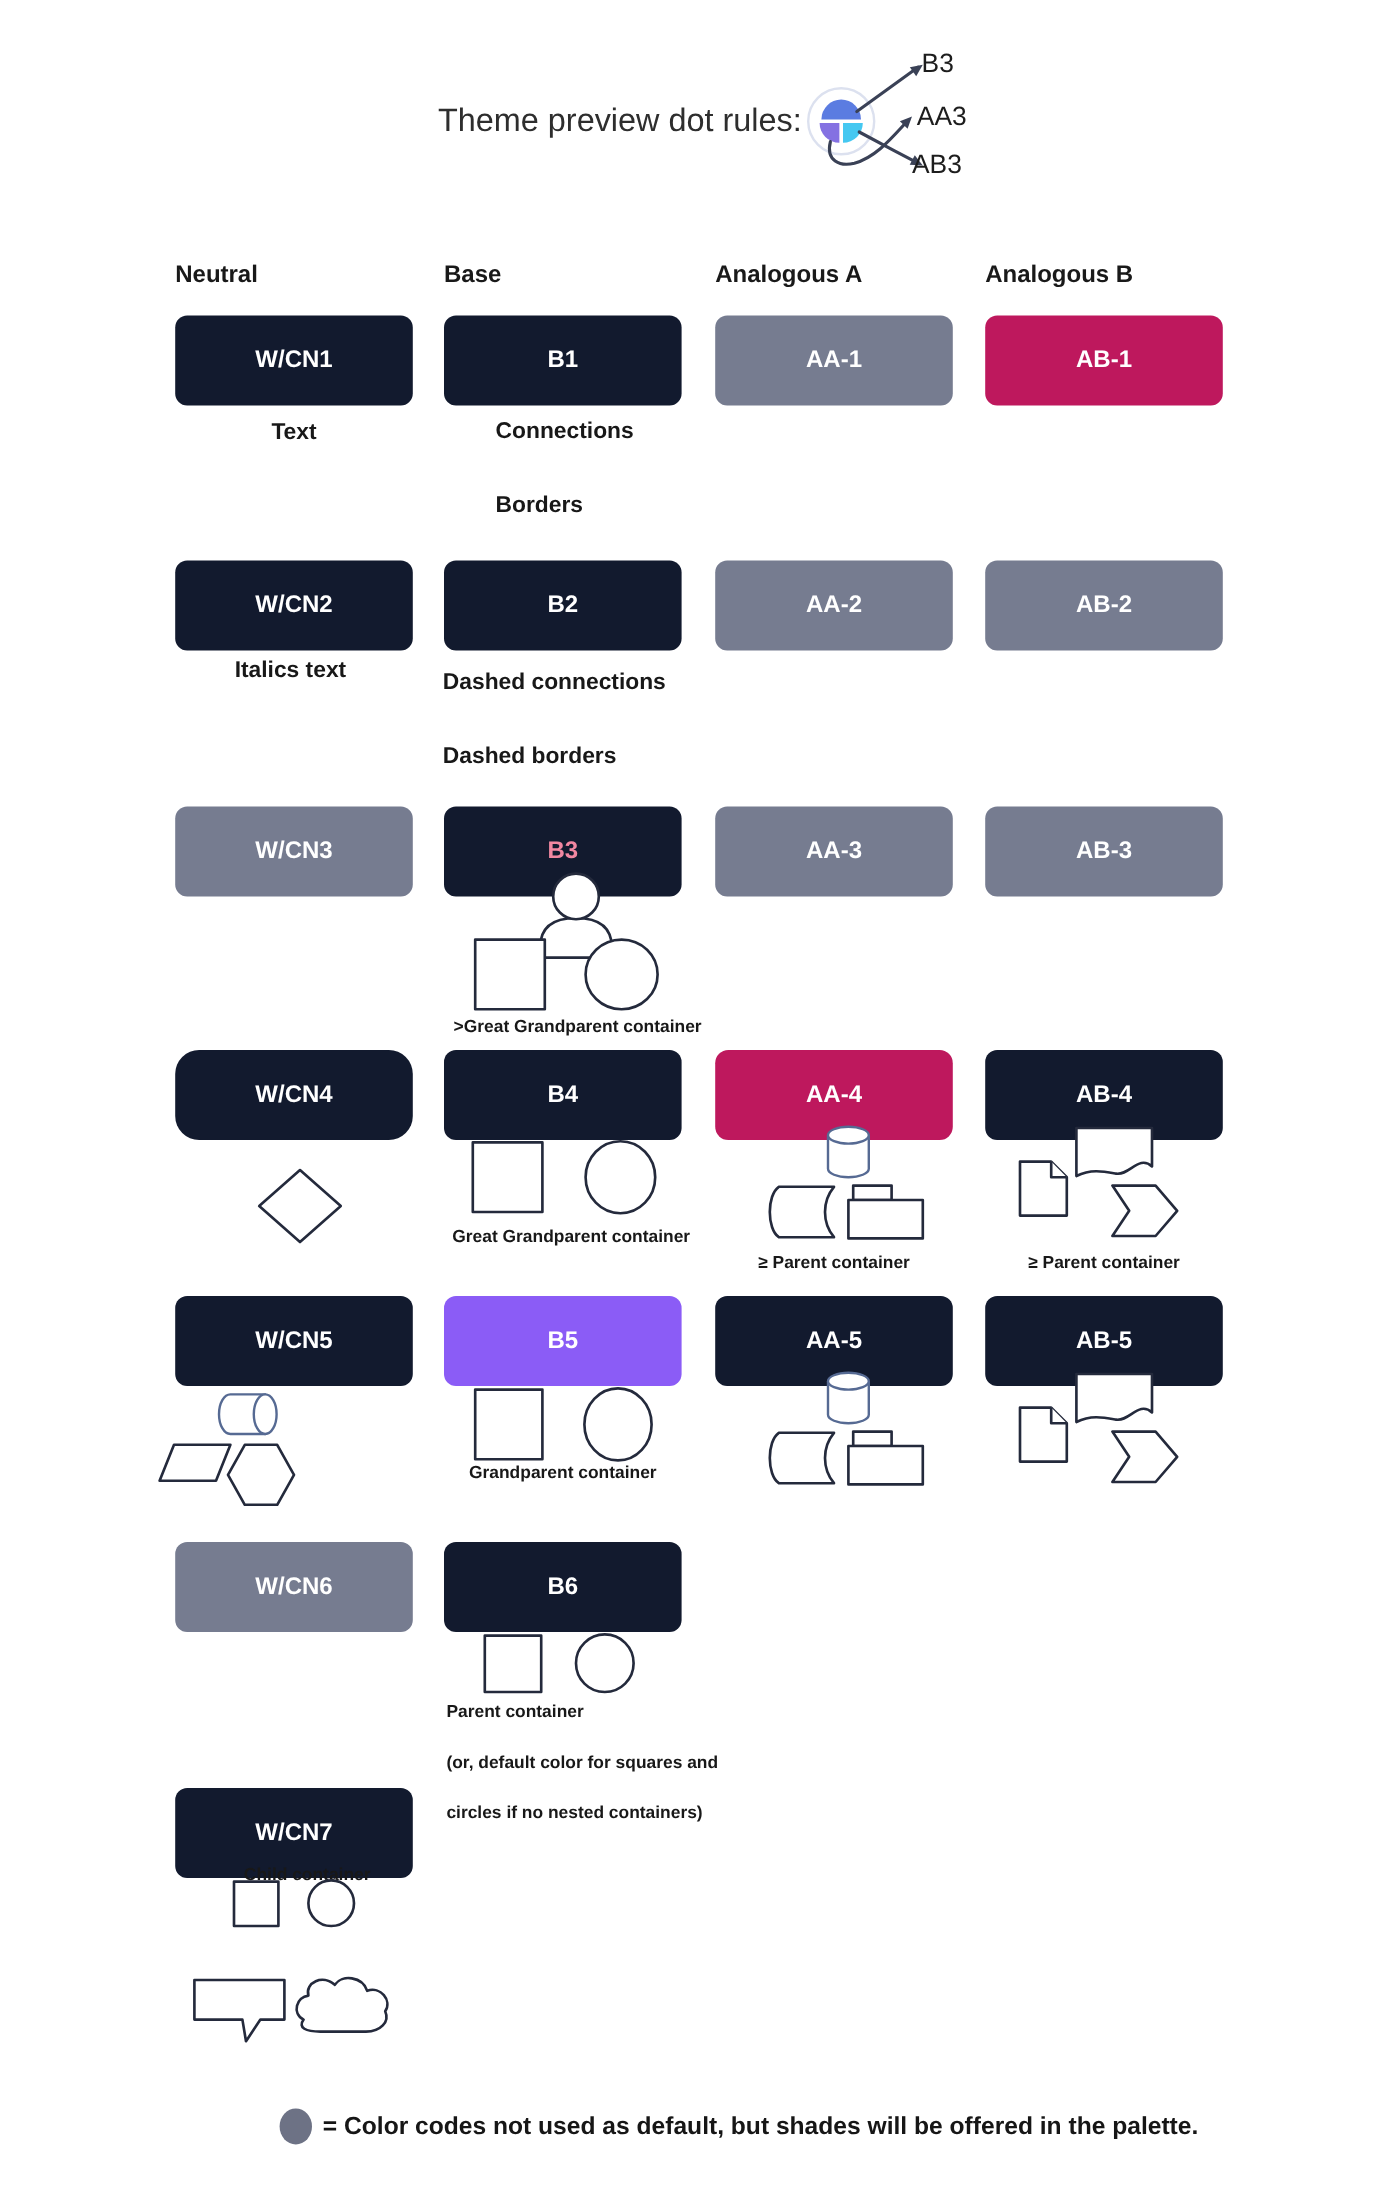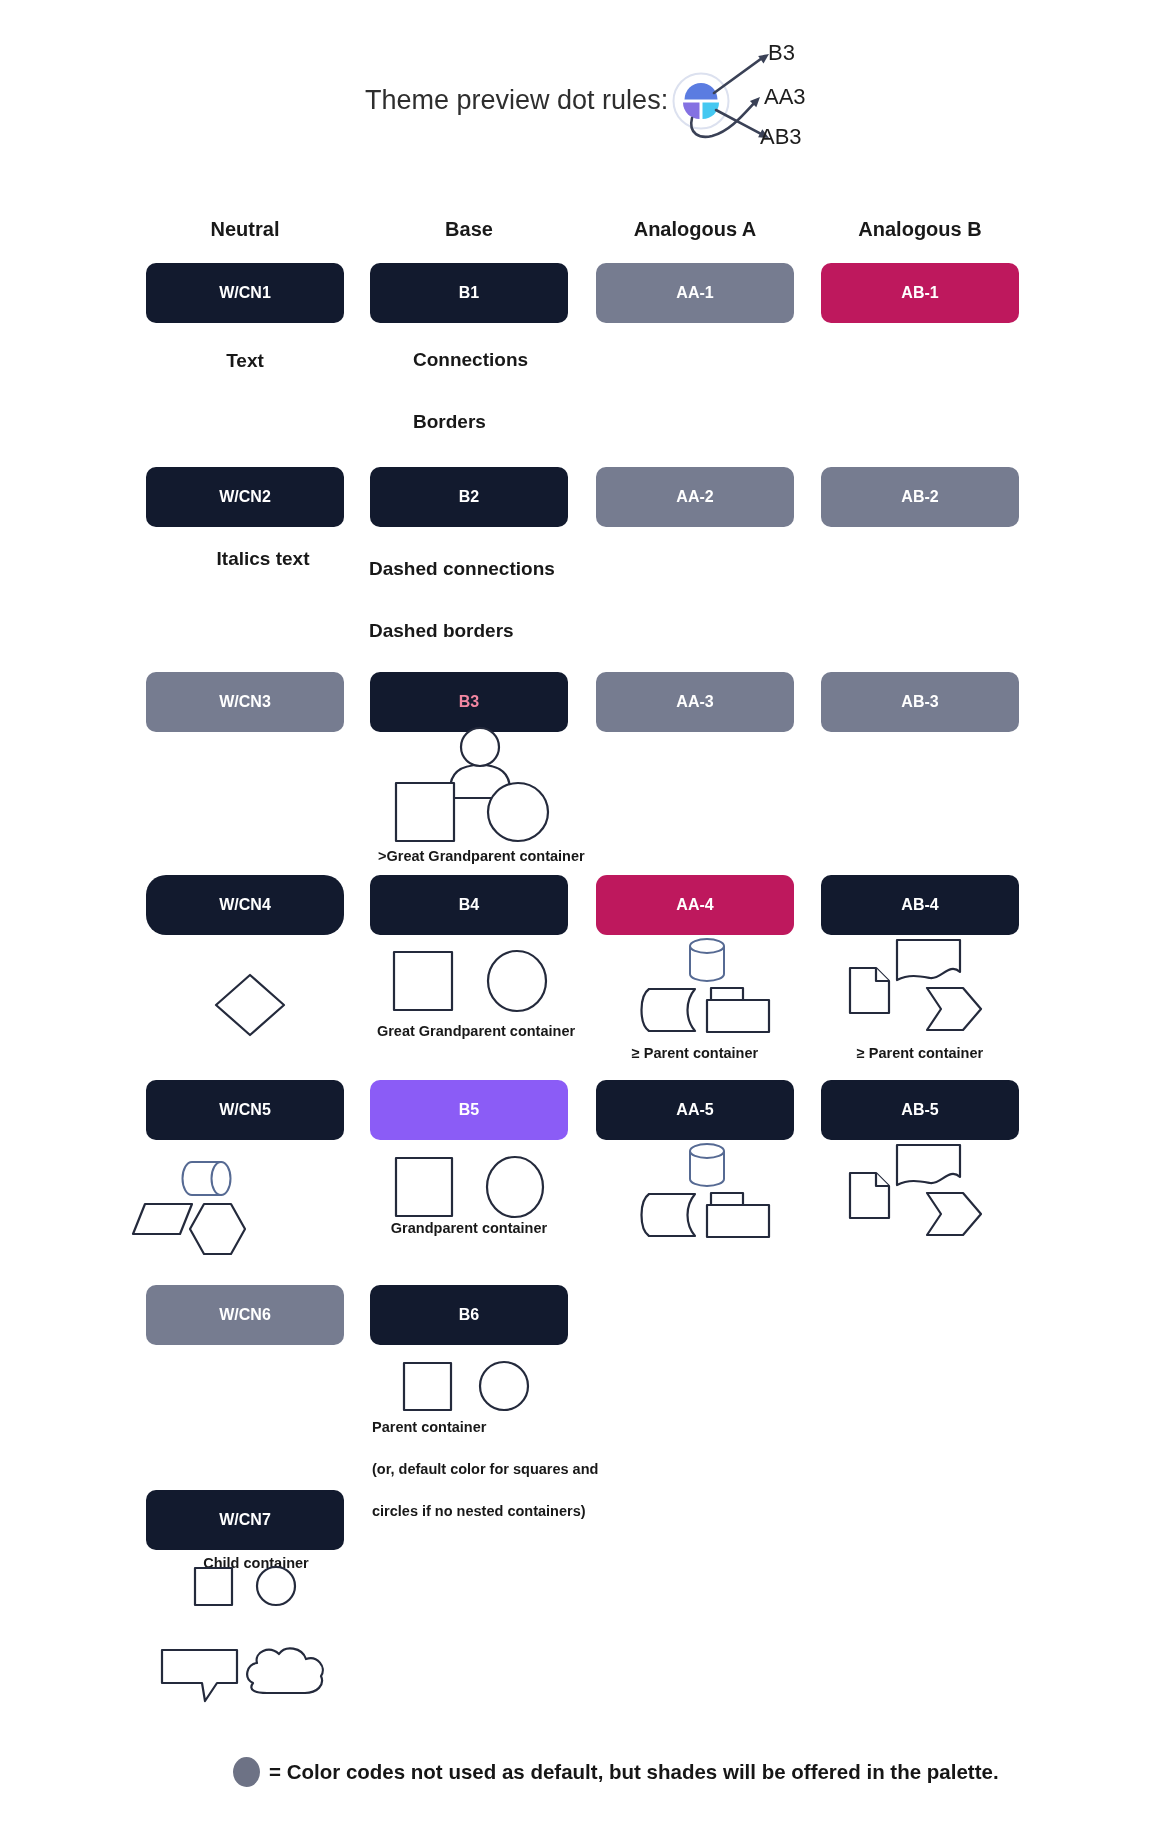--- a/index.html
+++ b/index.html
@@ -1,22 +1,22 @@
 <!DOCTYPE html>
 <html style="--dark: #121a2e; --gray: #767c90; --stroke: #242a3c; --cyl: #566a93; --arrow: #3a4156; --legend-dot: #6d7285; --dot-top: #5b7ce1; --dot-bl: #8471e2; --dot-br: #45c8f1; --ring: #dce1ef;"><head>
 <meta charset="utf-8">
 <style>
   html,body{margin:0;padding:0;background:#fff}
   #canvas{position:relative;width:1164px;height:1822px;background:#fff;
           font-family:"Liberation Sans",sans-serif;color:#1a1a1a;overflow:hidden}
   .title{position:absolute;left:365px;top:85px;font-size:27px;font-weight:400;color:#2e2e2e}
   .dotlab{position:absolute;font-size:22px;color:#1d1d1d}
-  .hdr{position:absolute;top:218px;width:198px;text-align:center;font-size:20px;font-weight:700;color:#191919}
-  .swatch{position:absolute;width:198px;height:60px;border-radius:10px;display:flex;
-          align-items:center;justify-content:center;font-size:16px;font-weight:700;color:#fff}
+  .hdr{position:absolute;top:218px;width:198px;font-size:20px;font-weight:700;color:#191919}
+  .swatch{position:absolute;width:198px;height:75px;border-radius:10px;display:flex;
+          align-items:center;justify-content:center;font-size:20px;font-weight:700;color:#fff}
   .c1{left:146px}.c2{left:370px}.c3{left:596px}.c4{left:821px}
   .r1{top:263px}.r2{top:467px}.r3{top:672px}.r4{top:875px}.r5{top:1080px}.r6{top:1285px}.r7{top:1490px}
   .cap{position:absolute;font-weight:700;color:#181818;white-space:pre-line}
   .f19{font-size:19px;line-height:31px}
   .f15{font-size:14.5px;line-height:21px}
   .ctr{width:198px;text-align:center}
   svg.shapes{position:absolute;overflow:visible}
   .sh{fill:#fff;stroke:var(--stroke,#242a3c);stroke-width:2.2;stroke-linejoin:round}
   .cyl{fill:#fff;stroke:var(--cyl,#566a93);stroke-width:2;stroke-linejoin:round}
   .arrowpath{fill:none;stroke:var(--arrow,#3a4156);stroke-width:2.6;stroke-linecap:round}
@@ -76,21 +76,21 @@
   <div class="swatch c3 r5" style="background: rgb(18, 26, 46);">AA-5</div>
   <div class="swatch c4 r5" style="background: rgb(18, 26, 46);">AB-5</div>
   <div class="swatch c1 r6" style="background: rgb(118, 124, 144);">W/CN6</div>
   <div class="swatch c2 r6" style="background: rgb(18, 26, 46); text-align: center;">B6</div>
   <div class="swatch c1 r7" style="background: rgb(18, 26, 46);">W/CN7</div>
 
   <div class="cap f19 ctr" style="left:146px;top:345px">Text</div>
   <div class="cap f19" style="left:413px;top:344px"><span>Connections</span><br>
     <span>Borders</span></div>
 
-  <div class="cap f19 ctr" style="left:164px;top:543px">Italics text</div>
+  <div class="cap f19 ctr" style="left:143px;top:543px">Italics text</div>
   <div class="cap f19" style="left:369px;top:553px"><span>Dashed connections</span><br>
     <span>Dashed borders</span></div>
 
   <svg class="shapes" style="left:388px;top:724px" width="170" height="122">
     <path class="sh" d="M62,74 L62,66 C62,47 75,41 92,41 C109,41 122,47 122,66 L122,74 Z"></path>
     <circle class="sh" cx="92" cy="23" r="19"></circle>
     <rect class="sh" x="8" y="59" width="58" height="58"></rect>
     <ellipse class="sh" cx="130" cy="88" rx="30" ry="29"></ellipse>
   </svg>
   <div class="cap f15" style="left:378px;top:846px">&gt;Great Grandparent container</div>

